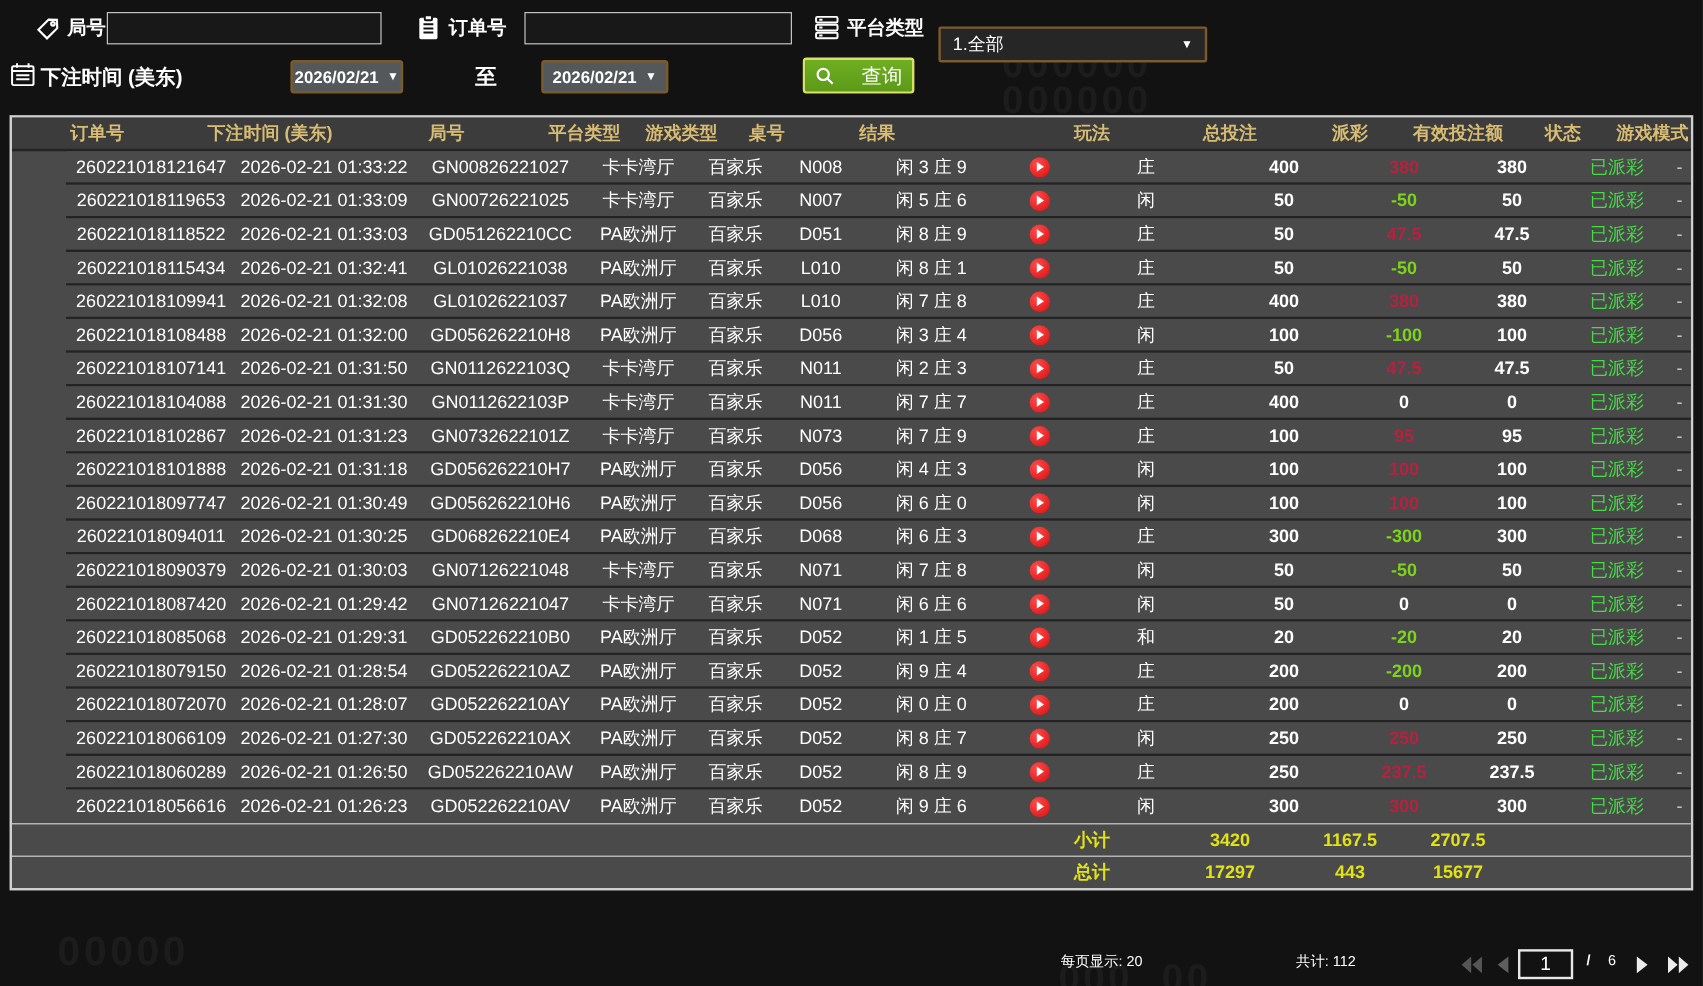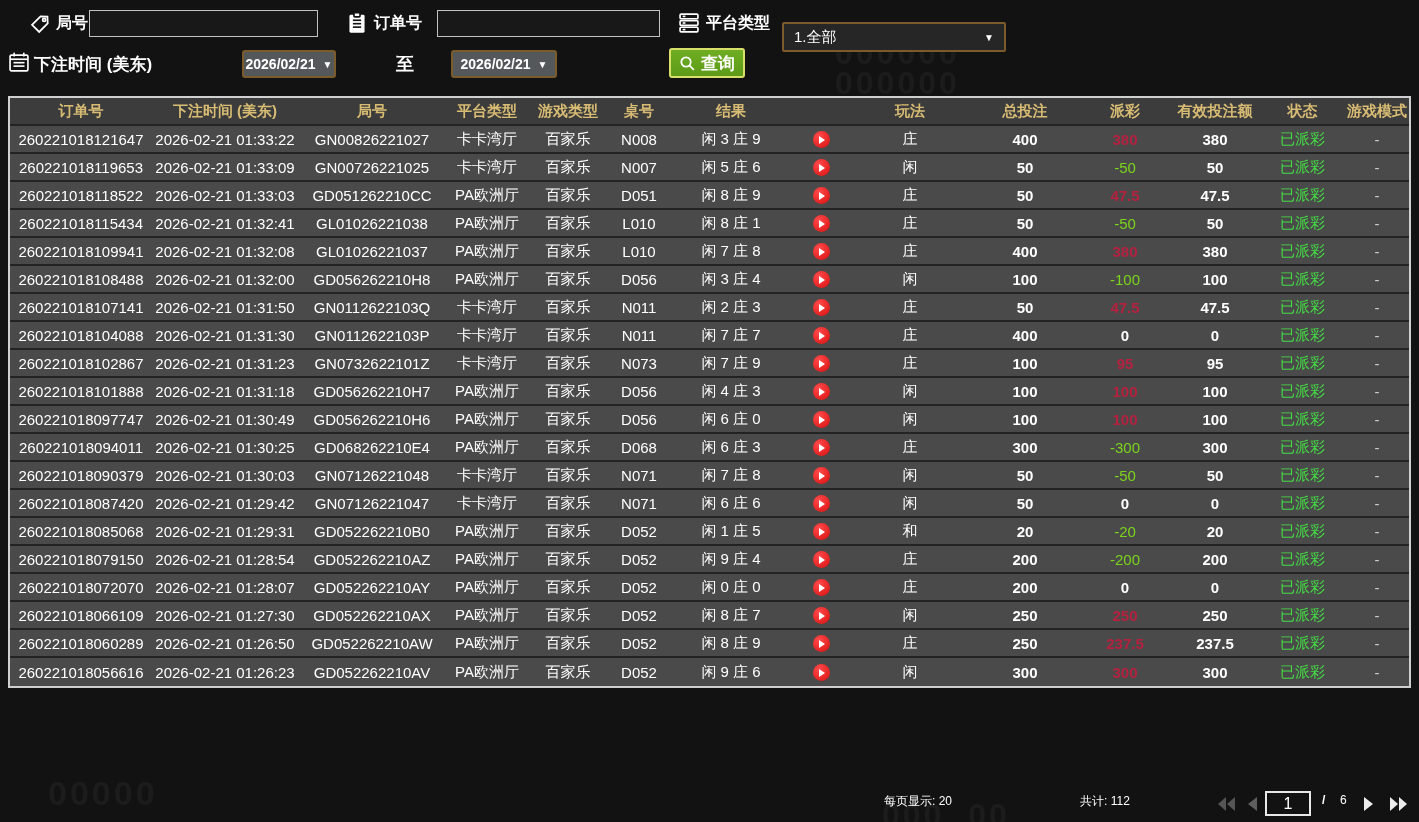--- a/index.html
+++ b/index.html
@@ -26,42 +26,42 @@
     cursor:pointer;
   }
   .caret { font-size:10px; color:#fff; }
   .dropdown {
     background:#262626; border:2px solid #7b5b2b; border-radius:2px;
     height:30px; display:flex; align-items:center; justify-content:space-between;
     padding:0 10px; font-size:15px; color:#fff; cursor:pointer;
   }
   .search-btn {
     background:linear-gradient(#6fae22,#5c9a18); border:2px solid #d9e06a; border-radius:3px;
-    height:30px; display:flex; align-items:center; gap:5px; padding:0 8px;
-    color:#fff; font-weight:700; font-size:17px; cursor:pointer;
+    height:30px; display:flex; align-items:center; gap:22px; padding:0 8px;
+    color:#fff; font-weight:400; font-size:17px; cursor:pointer;
   }
 
   
   .table {
     position:absolute; left:8px; top:96px; width:1403px;
     border:2px solid #cfcfcf; background:#4a4a4a;
   }
   .thead { display:flex; align-items:center; height:28px; background:#3c3c3c;
            border-bottom:2px solid #232323; }
   .hcell { color:#d8bc74; font-weight:700; font-size:15px; text-align:center; }
   .trow { display:flex; align-items:center; height:28px; background:#4a4a4a;
-          border-bottom:2px solid #232323; font-size:15px; }
+          border-bottom:2px solid #232323; font-size:15px;margin-left:45px; }
   .trow:last-of-type { border-bottom:none;justify-content:flex-end; }
   .cell { text-align:center; color:#fff; overflow:hidden; white-space:nowrap; }
   .c0{width:142px}.c1{width:146px}.c2{width:148px}.c3{width:82px}.c4{width:80px}
   .c5{width:62px}.c6{width:122px}.c7{width:58px}.c8{width:120px}.c9{width:110px}
   .c10{width:90px}.c11{width:90px}.c12{width:85px}.c13{flex:1}
   .num { font-weight:700; }
   .pay-red   { color:#b52240; font-weight:700; }
-  .pay-green { color:#7cd41c; font-weight:400;text-align:center; }
+  .pay-green { color:#7cd41c; font-weight:700;text-align:center; }
   .pay-white { color:#ffffff; font-weight:700; }
   .status-ok { color:#44dd44; font-weight:400; }
   .mode { color:#cccccc; }
   .playbtn {
     width:17px; height:17px; border-radius:50%;
     background:radial-gradient(circle at 35% 30%, #ff4a4a, #d80f0f);
     display:inline-flex; align-items:center; justify-content:center;
     cursor:pointer; margin:0 auto;
   }
   .playbtn i {
@@ -532,20 +532,52 @@
             <i></i>
           </span></div>
         <div class="cell c8">闲</div>
         <div class="cell c9 num">300</div>
         <div class="cell c10 pay-red">300</div>
         <div class="cell c11 num">300</div>
         <div class="cell c12 status-ok">已派彩</div>
         <div class="cell c13 mode">-</div>
       </div>
     </div>
+  <div class="sumrow">
+    <div class="cell c0"></div>
+      <div class="cell c1"></div>
+      <div class="cell c2"></div>
+    <div class="cell c3"></div>
+      <div class="cell c4"></div>
+      <div class="cell c5"></div>
+    <div class="cell c6"></div>
+      <div class="cell c7"></div>
+    <div class="cell c8">小计</div>
+    <div class="cell c9">3420</div>
+    <div class="cell c10">1167.5</div>
+    <div class="cell c11">2707.5</div>
+    <div class="cell c12"></div>
+      <div class="cell c13"></div>
+  </div>
+  <div class="sumrow">
+    <div class="cell c0"></div>
+      <div class="cell c1"></div>
+      <div class="cell c2"></div>
+    <div class="cell c3"></div>
+      <div class="cell c4"></div>
+      <div class="cell c5"></div>
+    <div class="cell c6"></div>
+      <div class="cell c7"></div>
+    <div class="cell c8">总计</div>
+    <div class="cell c9">17297</div>
+    <div class="cell c10">443</div>
+    <div class="cell c11">15677</div>
+    <div class="cell c12"></div>
+      <div class="cell c13"></div>
+  </div>
 </div>
 
 <span class="abs ftext" style="left:884px; top:793px;">每页显示: 20</span>
 <span class="abs ftext" style="left:1080px; top:793px;">共计: 112</span>
 
 <span class="abs pg-ic" style="left:1216px; top:795px;">
   <svg width="22" height="18" viewBox="0 0 22 18">
     <polygon points="10,2 10,16 2,9" fill="#555"></polygon>
       <polygon points="19,2 19,16 11,9" fill="#555"></polygon>
   </svg>

